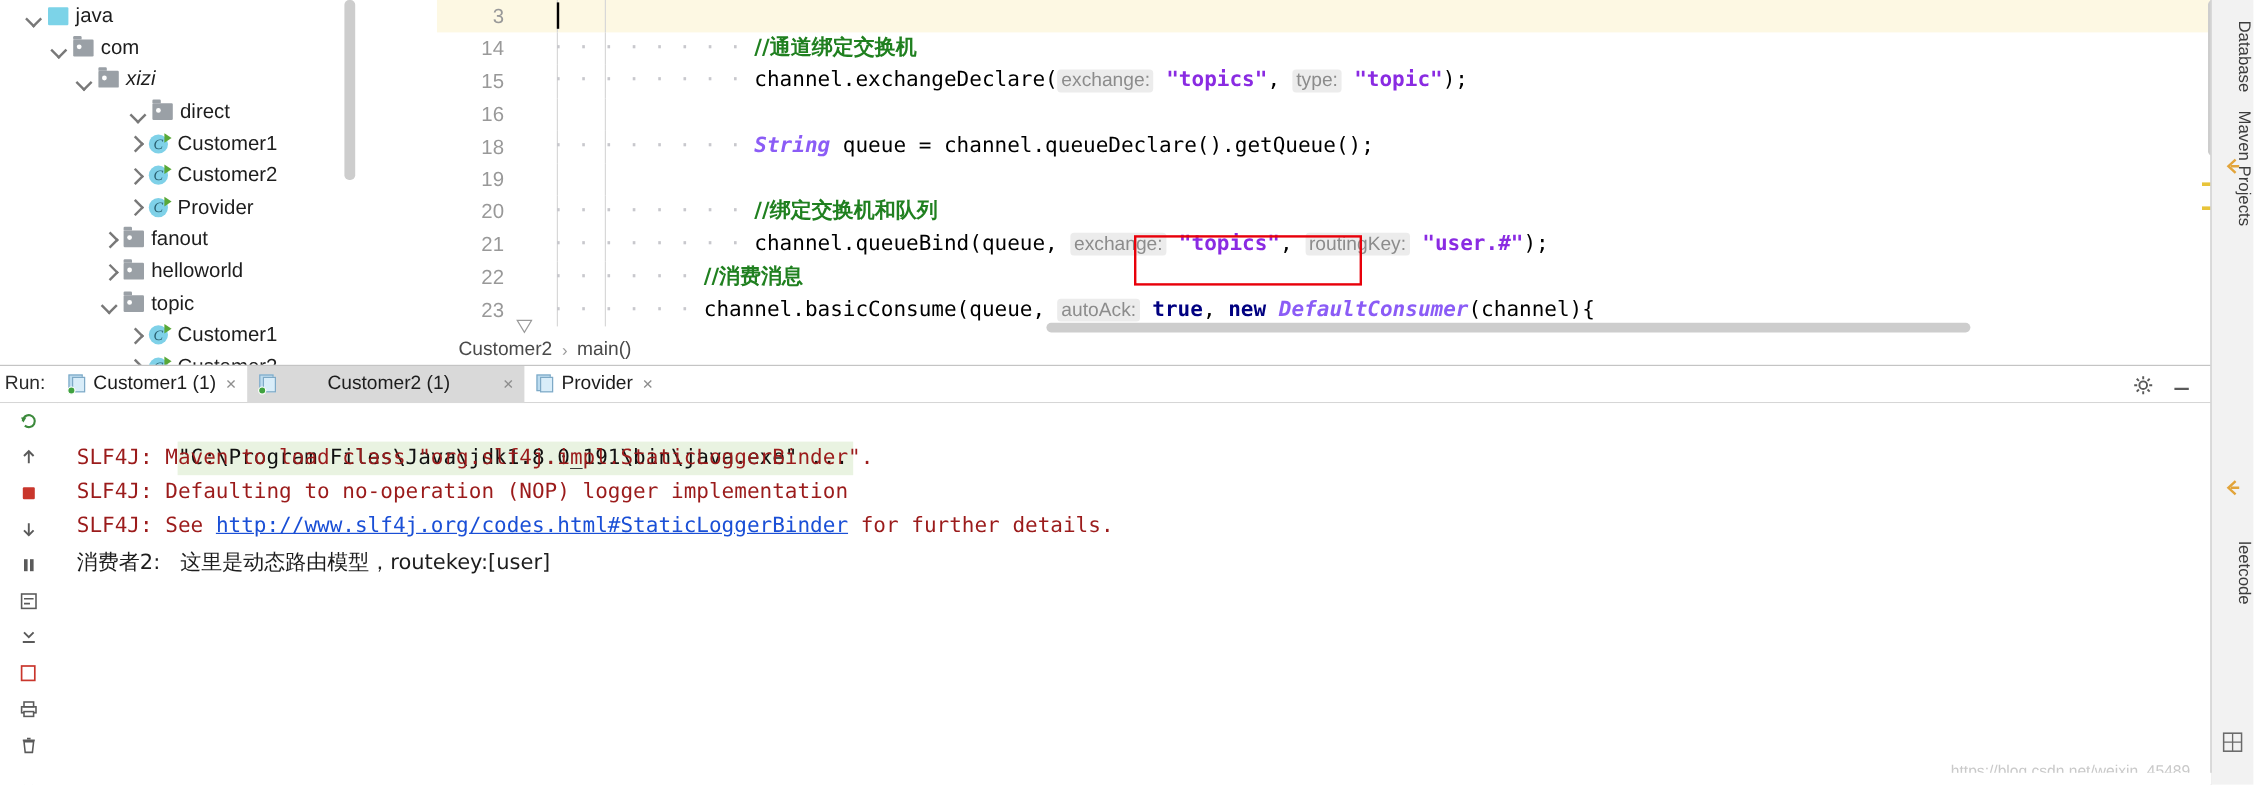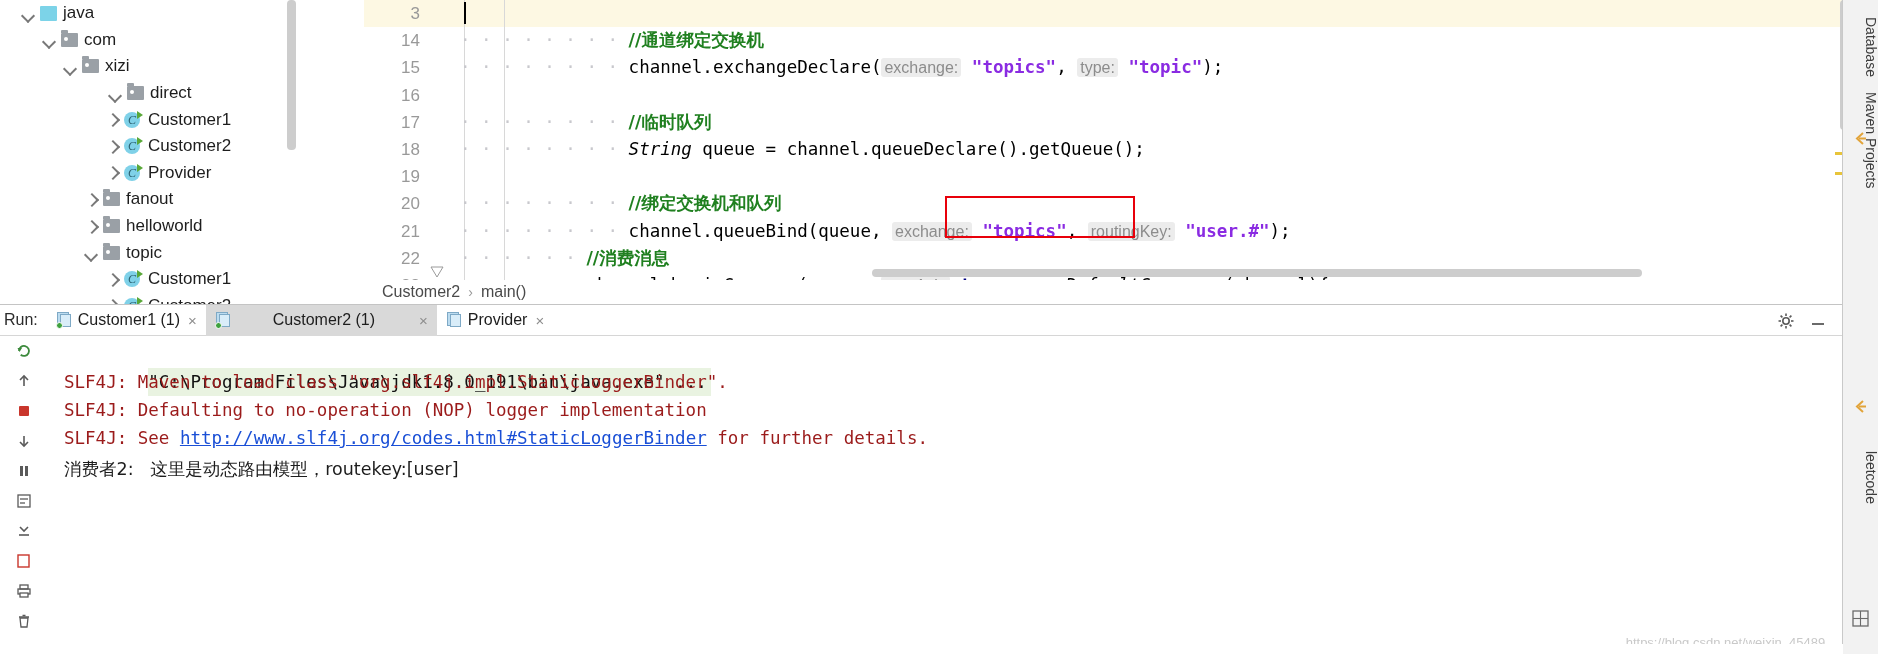--- a/index.html
+++ b/index.html
@@ -134,21 +134,21 @@
     position: absolute; left: 96px; top: 0;
     height: 27.2px; line-height: 27.2px;
   }
   .indentguide {
     position: absolute; top: 0; width: 1px; height: 27.2px;
     background: #d8d8d8;
   }
   .cmt { color: #208020; font-weight: bold; font-family: "DejaVu Sans", sans-serif; }
   .str { color: #8a2be2; font-weight: bold; }
   .kw  { color: #000080; font-weight: bold; }
-  .cls-it { color: #000000; font-weight: normal; font-style: italic; }
+  .cls-it { color: #8b5cf6; font-weight: bold; font-style: italic; }
   .hint {
     background: #ececec; color: #8c8c8c;
     border-radius: 3px; padding: 1px 3px;
     font-family: "Liberation Sans", sans-serif;
     font-size: 16px;
   }
   .dots { color: #c8c8cd; }
   #caret {
     position: absolute; left: 100px; top: 2px;
     width: 2px; height: 22px; background: #000000;
@@ -330,21 +330,21 @@
         <div class="tree-row" style="padding-left: 20px;">
           <span class="arrow down"></span>
           <span class="ic ic-src"></span>
           <span>java</span>
         </div>
         <div class="tree-row" style="padding-left: 41px;">
           <span class="arrow down"></span>
           <span class="ic ic-folder"></span>
           <span>com</span>
         </div>
-        <div class="tree-row" style="padding-left: 62px;">
+        <div class="tree-row" style="padding-left: 62px; font-style: italic;">
           <span class="arrow down"></span>
           <span class="ic ic-folder"></span>
           <span>xizi</span>
         </div>
         <div class="tree-row" style="padding-left: 83px; margin-left: 24px;">
           <span class="arrow down"></span>
           <span class="ic ic-folder"></span>
           <span>direct</span>
         </div>
         <div class="tree-row" style="padding-left: 104px;">
@@ -425,21 +425,20 @@
     <div id="tree-scrollbar"></div>
   </div>
 
   <div id="editor">
     <div id="gutter"></div>
     <div id="code-lines">
         <div class="code-line cur"><span class="lnum">3</span><span class="indentguide" style="left: 100px;"></span><span class="indentguide" style="left: 140px;"></span><span class="code-body"></span></div>
         <div class="code-line"><span class="lnum">14</span><span class="indentguide" style="left: 100px;"></span><span class="indentguide" style="left: 140px;"></span><span class="code-body"><span class="dots">· · · · · · · ·</span> <span class="cmt">//通道绑定交换机</span></span></div>
         <div class="code-line"><span class="lnum">15</span><span class="indentguide" style="left: 100px;"></span><span class="indentguide" style="left: 140px;"></span><span class="code-body"><span class="dots">· · · · · · · ·</span> <span>channel.exchangeDeclare(</span><span class="hint">exchange:</span> <span class="str">"topics"</span><span>, </span><span class="hint">type:</span> <span class="str">"topic"</span><span>);</span></span></div>
         <div class="code-line"><span class="lnum">16</span><span class="indentguide" style="left: 100px;"></span><span class="indentguide" style="left: 140px;"></span><span class="code-body"></span></div>
-        <div class="code-line"><span class="lnum">17</span><span class="indentguide" style="left: 100px;"></span><span class="indentguide" style="left: 140px;"></span><span class="code-body"><span class="dots">· · · · · · · ·</span> <span class="cmt">//临时队列</span></span></div>
         <div class="code-line"><span class="lnum">18</span><span class="indentguide" style="left: 100px;"></span><span class="indentguide" style="left: 140px;"></span><span class="code-body"><span class="dots">· · · · · · · ·</span> <span class="cls-it">String</span><span> queue = channel.queueDeclare().getQueue();</span></span></div>
         <div class="code-line"><span class="lnum">19</span><span class="indentguide" style="left: 100px;"></span><span class="indentguide" style="left: 140px;"></span><span class="code-body"></span></div>
         <div class="code-line"><span class="lnum">20</span><span class="indentguide" style="left: 100px;"></span><span class="indentguide" style="left: 140px;"></span><span class="code-body"><span class="dots">· · · · · · · ·</span> <span class="cmt">//绑定交换机和队列</span></span></div>
         <div class="code-line"><span class="lnum">21</span><span class="indentguide" style="left: 100px;"></span><span class="indentguide" style="left: 140px;"></span><span class="code-body"><span class="dots">· · · · · · · ·</span> <span>channel.queueBind(queue, </span><span class="hint">exchange:</span> <span class="str">"topics"</span><span>, </span><span class="hint">routingKey:</span> <span class="str">"user.#"</span><span>);</span></span></div>
         <div class="code-line"><span class="lnum">22</span><span class="indentguide" style="left: 100px;"></span><span class="indentguide" style="left: 140px;"></span><span class="code-body"><span class="dots">· · · · · ·</span> <span class="cmt">//消费消息</span></span></div>
         <div class="code-line"><span class="lnum">23</span><span class="indentguide" style="left: 100px;"></span><span class="indentguide" style="left: 140px;"></span><span class="code-body"><span class="dots">· · · · · ·</span> <span>channel.basicConsume(queue, </span><span class="hint">autoAck:</span> <span class="kw">true</span><span>, </span><span class="kw">new </span><span class="cls-it">DefaultConsumer</span><span>(channel){</span></span></div>
       </div>
     <div id="caret"></div>
     <div id="fold-marker">
       <svg width="14" height="14" viewBox="0 0 14 14">

